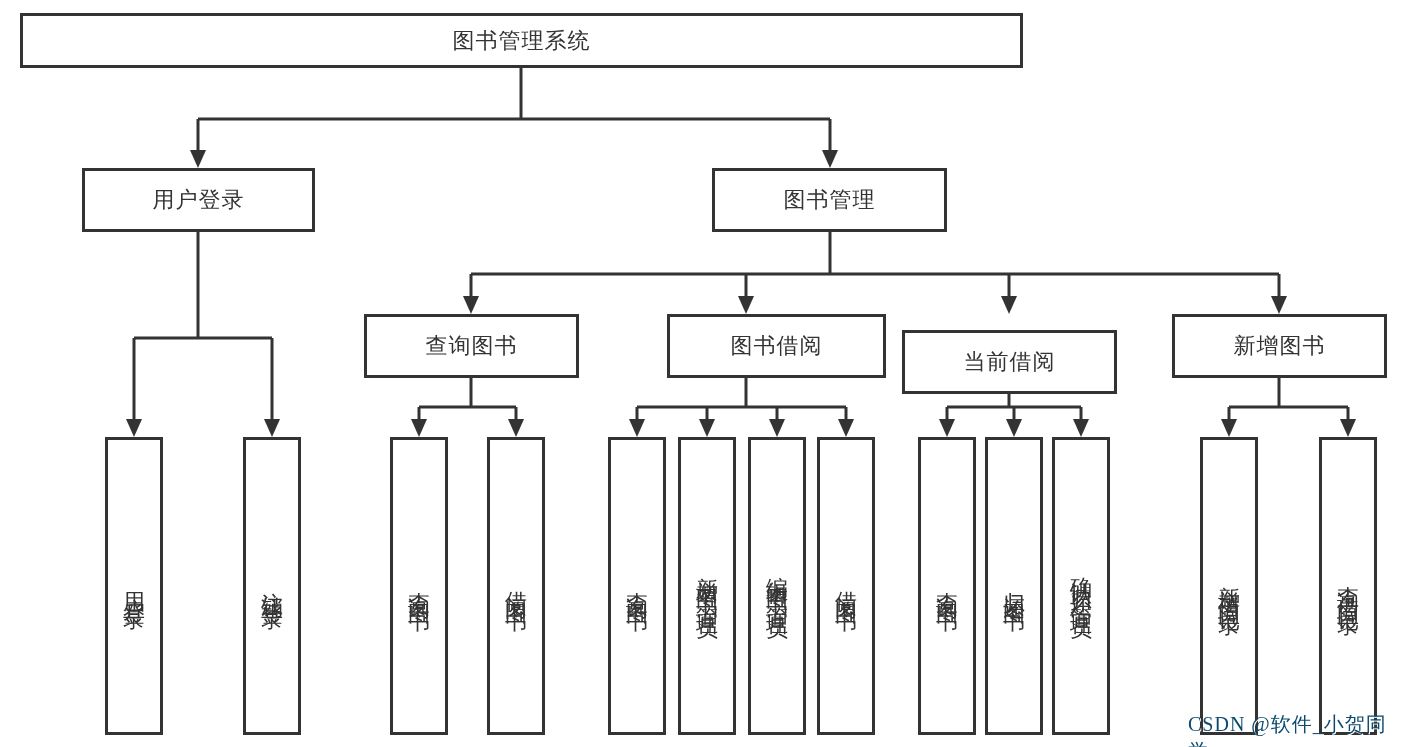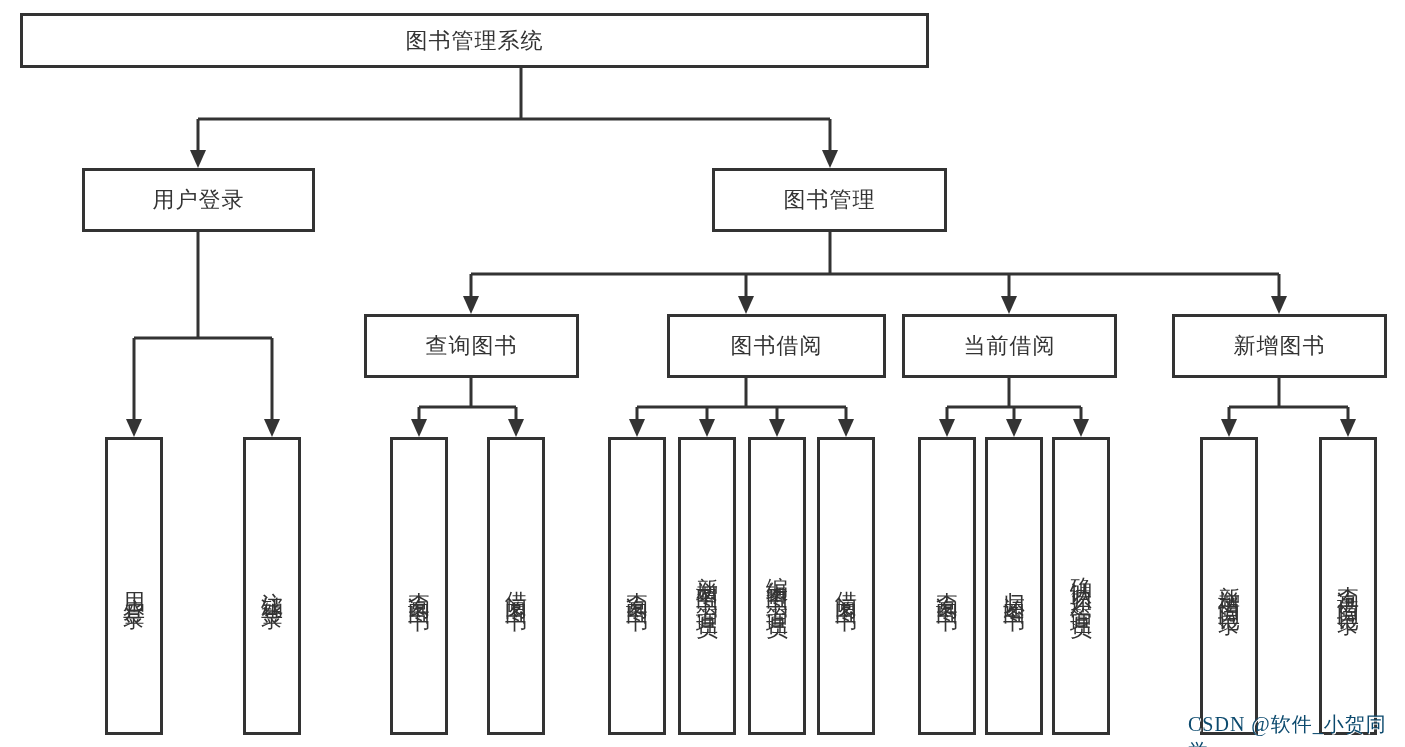--- a/index.html
+++ b/index.html
@@ -122,28 +122,28 @@
     <g>
       <path d="M1279 378 V407"></path>
       <path d="M1229 407 H1348"></path>
       <path d="M1229 407 V421"></path>
       <path d="M1348 407 V421"></path>
       <polygon fill="#333333" stroke="none" points="1229,437 1221,419 1237,419"></polygon>
       <polygon fill="#333333" stroke="none" points="1348,437 1340,419 1356,419"></polygon>
     </g>
   </svg>
 
-  <div class="node" style="left:20px; top:13px; width:909px; height:55px;font-family:Liberation Mono, monospace;">图书管理系统</div>
+  <div class="node" style="left:20px; top:13px; width:1003px; height:55px;font-family:Liberation Mono, monospace;">图书管理系统</div>
 
   <div class="node" style="left:82px; top:168px; width:233px; height:64px;">用户登录</div>
   <div class="node" style="left:712px; top:168px; width:235px; height:64px;">图书管理</div>
 
   <div class="node" style="left:364px; top:314px; width:215px; height:64px;">查询图书</div>
   <div class="node" style="left:637px; top:314px; width:219px; height:64px;margin-left:30px;">图书借阅</div>
-  <div class="node" style="left:902px; top:314px; width:215px; height:64px;text-align:right;">当前借阅</div>
+  <div class="node" style="left:902px; top:330px; width:215px; height:64px;text-align:right;">当前借阅</div>
   <div class="node" style="left:1172px; top:314px; width:215px; height:64px;">新增图书</div>
 
   <div class="node vnode" style="left:105px; top:437px; width:58px; height:298px;">用户登录</div>
   <div class="node vnode" style="left:243px; top:437px; width:58px; height:298px;">注销登录</div>
 
   <div class="node vnode" style="left:390px; top:437px; width:58px; height:298px;">查询图书</div>
   <div class="node vnode" style="left:487px; top:437px; width:58px; height:298px;">借阅图书</div>
 
   <div class="node vnode" style="left:608px; top:437px; width:58px; height:298px;">查询图书</div>
   <div class="node vnode" style="left:678px; top:437px; width:58px; height:298px;">新增图书（管理员）</div>

